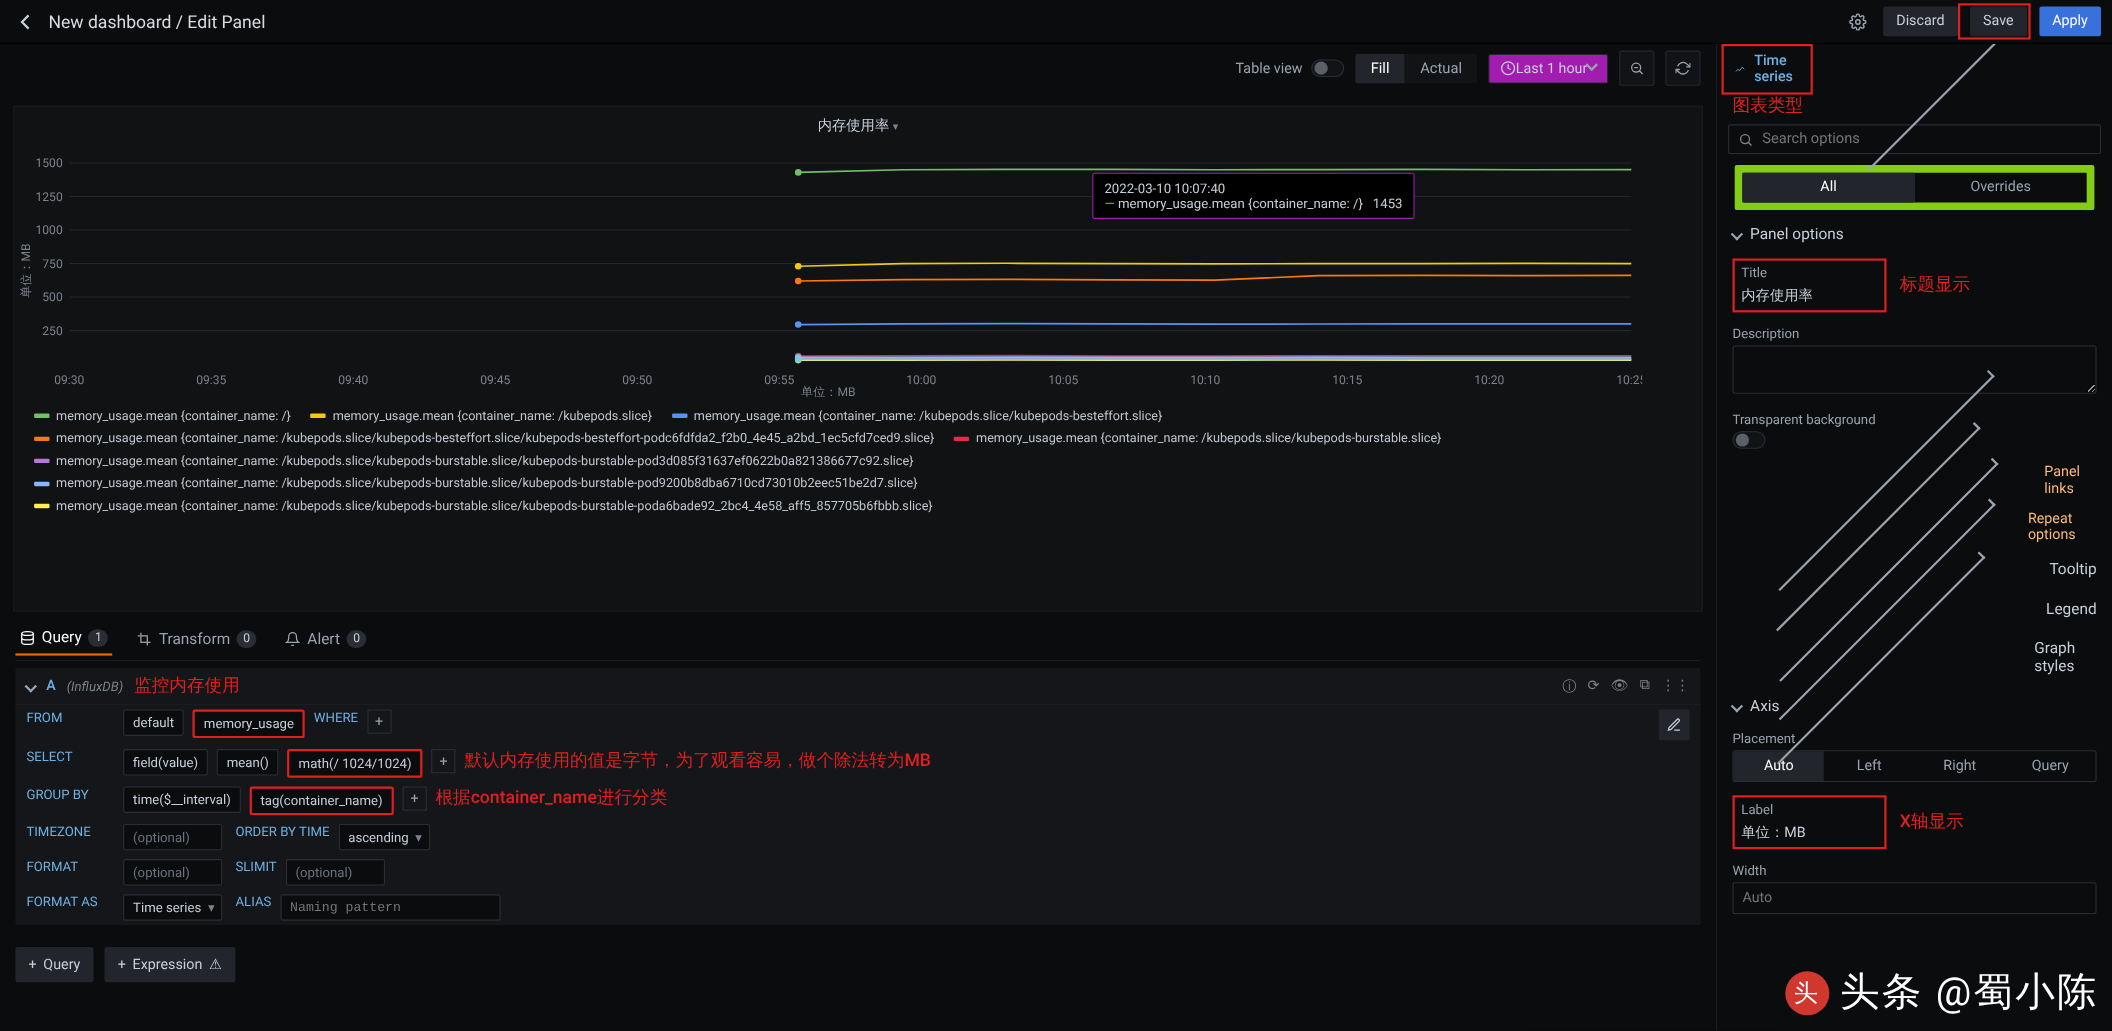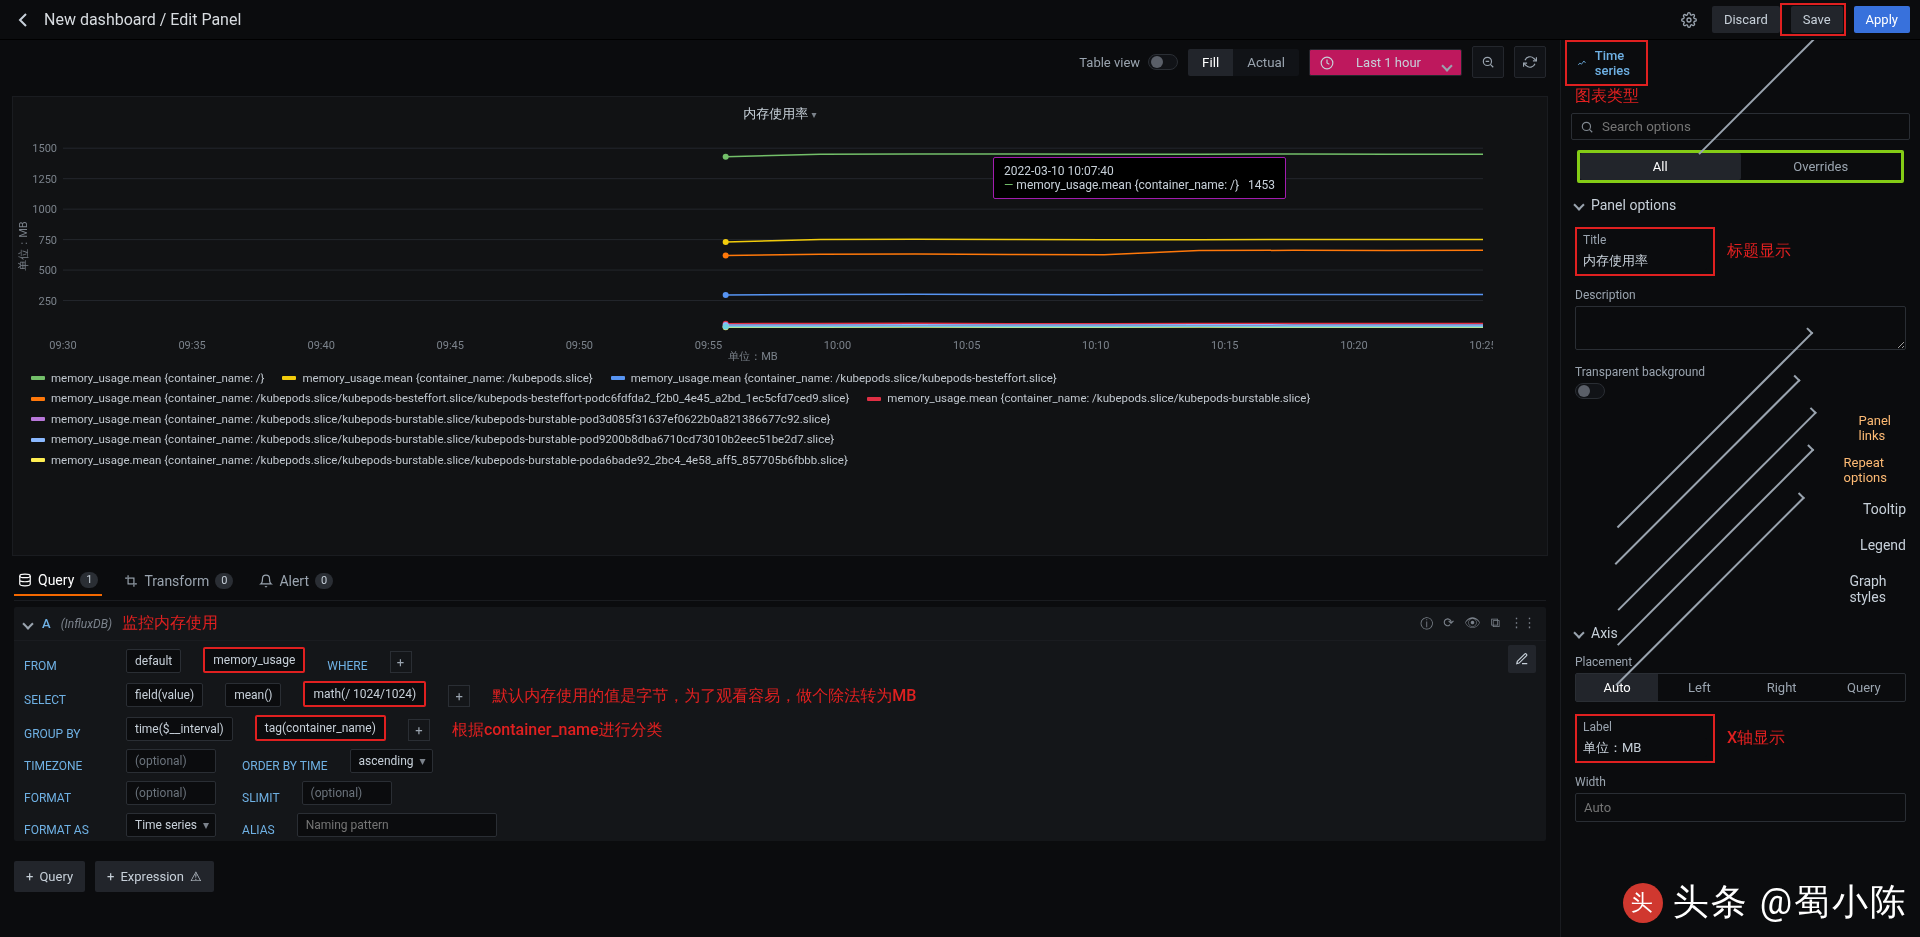--- a/index.html
+++ b/index.html
@@ -12,30 +12,30 @@
 .btn.primary{background:#3871dc;color:#fff}
 .icon-btn{width:30px;height:30px;display:flex;align-items:center;justify-content:center;cursor:pointer;color:#9aa4af}
 .save-box{border:2px solid #e02020;padding:1px}
 .toolbar{height:44px;display:flex;align-items:center;justify-content:flex-end;padding:0 14px;gap:10px}
 .tableview{display:flex;align-items:flex-end;gap:8px;color:#9aa4af}
 .toggle{width:30px;height:16px;background:#111317;border-radius:8px;position:relative;cursor:pointer;border:1px solid #2a2e34}
 .toggle::after{content:"";position:absolute;left:2px;top:1px;width:12px;height:12px;border-radius:50%;background:#5a5f68}
 .seg{display:flex;border-radius:2px;overflow:hidden}
 .seg button{background:#111317;color:#9aa4af;border:none;padding:6px 14px;cursor:pointer}
 .seg button.active{background:#22252b;color:#fff}
-.time-picker{display:flex;align-items:flex-end;gap:22px;background:#be185d;border:1px solid #24272d;border-radius:2px;padding:5px 10px;color:#c7d0d9;cursor:pointer}
+.time-picker{display:flex;align-items:flex-start;gap:0;background:#a21caf;border:1px solid #24272d;border-radius:2px;padding:5px 10px;color:#c7d0d9;cursor:pointer}
 .sq{width:32px;height:32px;display:flex;align-items:center;justify-content:center;border:1px solid #24272d;background:#111317;border-radius:2px;cursor:pointer;color:#9aa4af}
 .main{display:flex;height:calc(100% - 40px)}
 .left{flex:1;display:flex;flex-direction:column}
 .right{width:360px;border-left:1px solid #1a1c20;display:flex;flex-direction:column;overflow-y:auto;position:relative}
 .viz-row{display:flex;align-items:center;border:2px solid #e02020;margin:0 4px;padding:6px 10px;gap:8px;cursor:pointer}
 .annot{color:#e02020;font-size:16px;font-weight:500}
 .search-row{margin:6px 10px;display:flex;align-items:center;gap:8px;border:1px solid #2a2e34;border-radius:2px;padding:5px 8px;color:#808890}
 .search-row input{flex:1;background:transparent;border:none;color:#c7d0d9;outline:none}
-.tabs2{display:flex;margin:4px 16px;background:#0b0c0e;border:3px solid #84cc16;border-radius:2px}
+.tabs2{display:flex;margin:4px 16px;background:#0b0c0e;border:7px solid #84cc16;border-radius:2px}
 .tabs2 div{flex:1;text-align:center;padding:6px;cursor:pointer;color:#9aa4af}
 .tabs2 div.active{background:#22252b;color:#fff;border-radius:2px}
 .section-hdr{display:flex;align-items:center;gap:8px;padding:10px 14px;cursor:pointer;color:#c7d0d9;font-size:14px}
 .chev{display:inline-block;border:solid #9aa4af;border-width:0 2px 2px 0;padding:3px}
 .chev.down{transform:rotate(45deg)}
 .chev.right{transform:rotate(-45deg)}
 .field{padding:4px 14px 8px}
 .lbl{font-size:12px;color:#9aa4af;display:block;margin-bottom:4px}
 .inp{width:100%;background:#0b0c0e;border:1px solid #2a2e34;border-radius:2px;padding:6px 8px;color:#c7d0d9;font-size:13px;outline:none}
 .redbox{border:2px solid #e02020!important}
@@ -51,21 +51,21 @@
 .lg-item{display:inline-flex;align-items:center;gap:6px;margin-right:18px}
 .swatch{width:14px;height:4px;border-radius:1px}
 .tabs3{display:flex;gap:18px;border-bottom:1px solid #1a1c20;margin:6px 14px 0;padding-bottom:4px}
 .tab{display:flex;align-items:center;gap:6px;padding:6px 4px;cursor:pointer;color:#9aa4af;font-size:14px}
 .tab.active{color:#fff;border-bottom:2px solid #f46800}
 .badge{background:#2a2e34;color:#c7d0d9;border-radius:8px;padding:0 6px;font-size:11px;line-height:16px}
 .query-box{margin:6px 14px;background:#141619;border-radius:2px}
 .query-hdr{display:flex;align-items:center;padding:6px 10px;border-bottom:1px solid #1a1c20;gap:10px}
 .ds{color:#7b828b;font-style:italic;font-size:12px}
 .qicons{margin-left:auto;display:flex;gap:10px;color:#7b828b}
-.qrow{display:flex;align-items:flex-end;padding:4px 10px;gap:22px;flex-wrap:wrap}
+.qrow{display:flex;align-items:flex-start;padding:4px 10px;gap:8px;flex-wrap:wrap}
 .kw{color:#6fb1e4;font-size:12px;min-width:80px}
 .token{background:#0b0c0e;border:1px solid #2a2e34;padding:4px 8px;border-radius:2px;font-size:12px;color:#c7d0d9;cursor:pointer}
 .plus{width:22px;height:22px;display:flex;align-items:center;justify-content:center;border:1px solid #2a2e34;cursor:pointer;color:#9aa4af;font-size:13px}
 .muted{background:#0b0c0e;border:1px solid #2a2e34;padding:4px 8px;color:#6b737c;font-size:12px;border-radius:2px;min-width:90px}
 .sel{background:#0b0c0e;border:1px solid #2a2e34;padding:4px 18px 4px 8px;border-radius:2px;font-size:12px;color:#c7d0d9;position:relative;cursor:pointer}
 .sel::after{content:"▾";position:absolute;right:6px;color:#7b828b}
 .add-row{display:flex;gap:10px;margin:14px 14px}
 .add-btn{background:#22252b;border:none;color:#c7d0d9;padding:8px 12px;border-radius:2px;cursor:pointer;font-size:13px;display:flex;align-items:center;gap:6px}
 .watermark{position:absolute;right:12px;bottom:10px;font-size:36px;color:#fff;font-weight:400;pointer-events:none;letter-spacing:2px;display:flex;align-items:center;gap:10px}
 .wm-dot{width:40px;height:40px;border-radius:50%;background:#d0382f;display:flex;align-items:center;justify-content:center;font-size:22px;color:#fff}
@@ -257,21 +257,21 @@
       <div class="qrow">
         <span class="kw">FORMAT</span>
         <span class="muted">(optional)</span>
         <span class="kw" style="min-width:auto;margin-left:4px">SLIMIT</span>
         <span class="muted">(optional)</span>
       </div>
       <div class="qrow">
         <span class="kw">FORMAT AS</span>
         <span class="sel">Time series</span>
         <span class="kw" style="min-width:auto;margin-left:4px">ALIAS</span>
-        <input class="muted" style="min-width: 200px;" placeholder="Naming pattern">
+        <input class="muted" style="min-width: 200px; font-family: Liberation Mono, monospace;" placeholder="Naming pattern">
       </div>
     </div>
 
     <div class="add-row">
       <button class="add-btn">+ <span>Query</span></button>
       <button class="add-btn">+ <span>Expression</span> ⚠</button>
     </div>
   </div>
 
   <div class="right">

